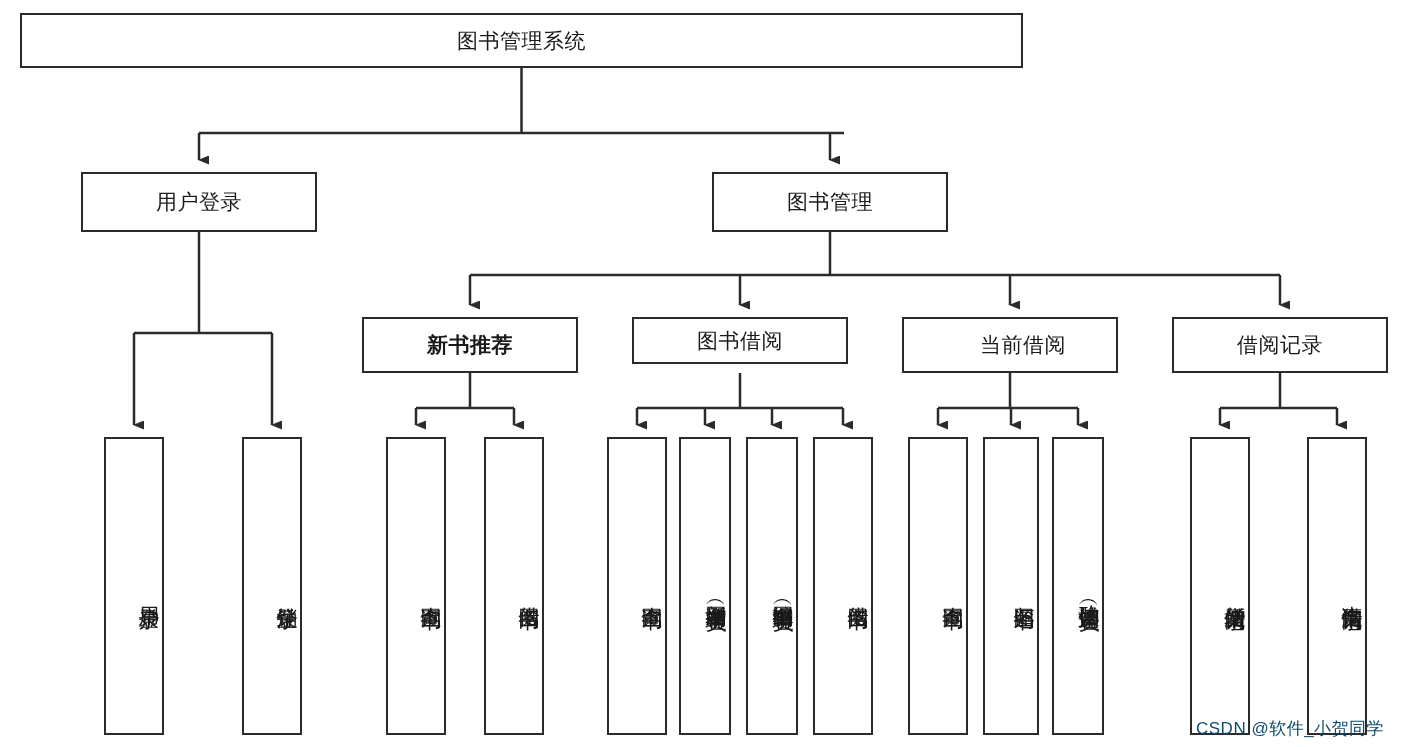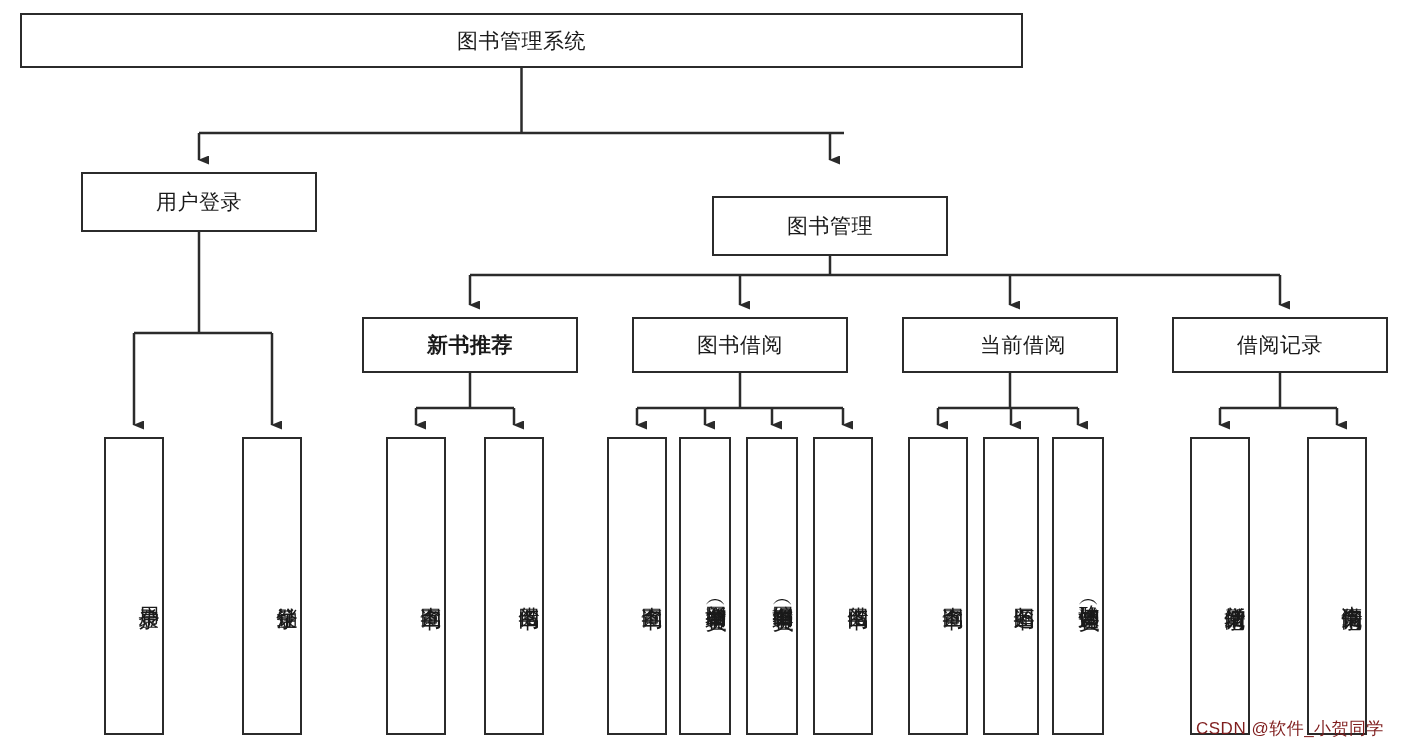--- a/index.html
+++ b/index.html
@@ -110,36 +110,36 @@
       <path d="M1280,373 L1280,408"></path>
       <path d="M1220,408 L1337,408"></path>
       <path d="M1220,408 L1220,425" marker-end="url(#arrowhead)"></path>
       <path d="M1337,408 L1337,425" marker-end="url(#arrowhead)"></path>
     </g>
   </svg>
 
   <div class="node horiz" style="left: 20px; top: 13px; width: 1003px; height: 55px;">图书管理系统</div>
 
   <div class="node horiz" style="left: 81px; top: 172px; width: 236px; height: 60px;">用户登录</div>
-  <div class="node horiz" style="left: 712px; top: 172px; width: 236px; height: 60px; margin-top: 24px;">图书管理</div>
+  <div class="node horiz" style="left: 712px; top: 172px; width: 236px; height: 60px;">图书管理</div>
 
   <div class="node horiz" style="left: 362px; top: 317px; width: 216px; height: 56px; font-weight: bold;">新书推荐</div>
-  <div class="node horiz" style="left: 632px; top: 317px; width: 216px; height: 56px;">图书借阅</div>
+  <div class="node horiz" style="left: 632px; top: 317px; width: 216px; height: 47px;">图书借阅</div>
   <div class="node horiz" style="left: 902px; top: 317px; width: 216px; height: 56px; padding-left: 26px;">当前借阅</div>
   <div class="node horiz" style="left: 1172px; top: 317px; width: 216px; height: 56px;">借阅记录</div>
 
   <div class="node vert" style="left: 104px; top: 437px; width: 60px; height: 298px;">用户登录</div>
   <div class="node vert" style="left: 242px; top: 437px; width: 60px; height: 298px;">注销登录</div>
   <div class="node vert" style="left: 386px; top: 437px; width: 60px; height: 298px;">查询图书</div>
   <div class="node vert" style="left: 484px; top: 437px; width: 60px; height: 298px;">借阅图书</div>
   <div class="node vert" style="left: 607px; top: 437px; width: 60px; height: 298px;">查询图书</div>
   <div class="node vert" style="left: 679px; top: 437px; width: 52px; height: 298px;">新增图书（管理员）</div>
   <div class="node vert" style="left: 746px; top: 437px; width: 52px; height: 298px;">编辑图书（管理员）</div>
   <div class="node vert" style="left: 813px; top: 437px; width: 60px; height: 298px;">借阅图书</div>
   <div class="node vert" style="left: 908px; top: 437px; width: 60px; height: 298px;">查询图书</div>
   <div class="node vert" style="left: 983px; top: 437px; width: 56px; height: 298px;">归还图书</div>
   <div class="node vert" style="left: 1052px; top: 437px; width: 52px; height: 298px;">确认归还（管理员）</div>
   <div class="node vert" style="left: 1190px; top: 437px; width: 60px; height: 298px;">新增借阅记录</div>
   <div class="node vert" style="left: 1307px; top: 437px; width: 60px; height: 298px;">查询借阅记录</div>
 
-  <div class="watermark" style="left: 1196px; top: 717px; color: #7f1d1d;">CSDN @软件_小贺同学</div>
+  <div class="watermark" style="left: 1196px; top: 717px; color: #0c4a6e;">CSDN @软件_小贺同学</div>
 
 </div>
 
 </body></html>

